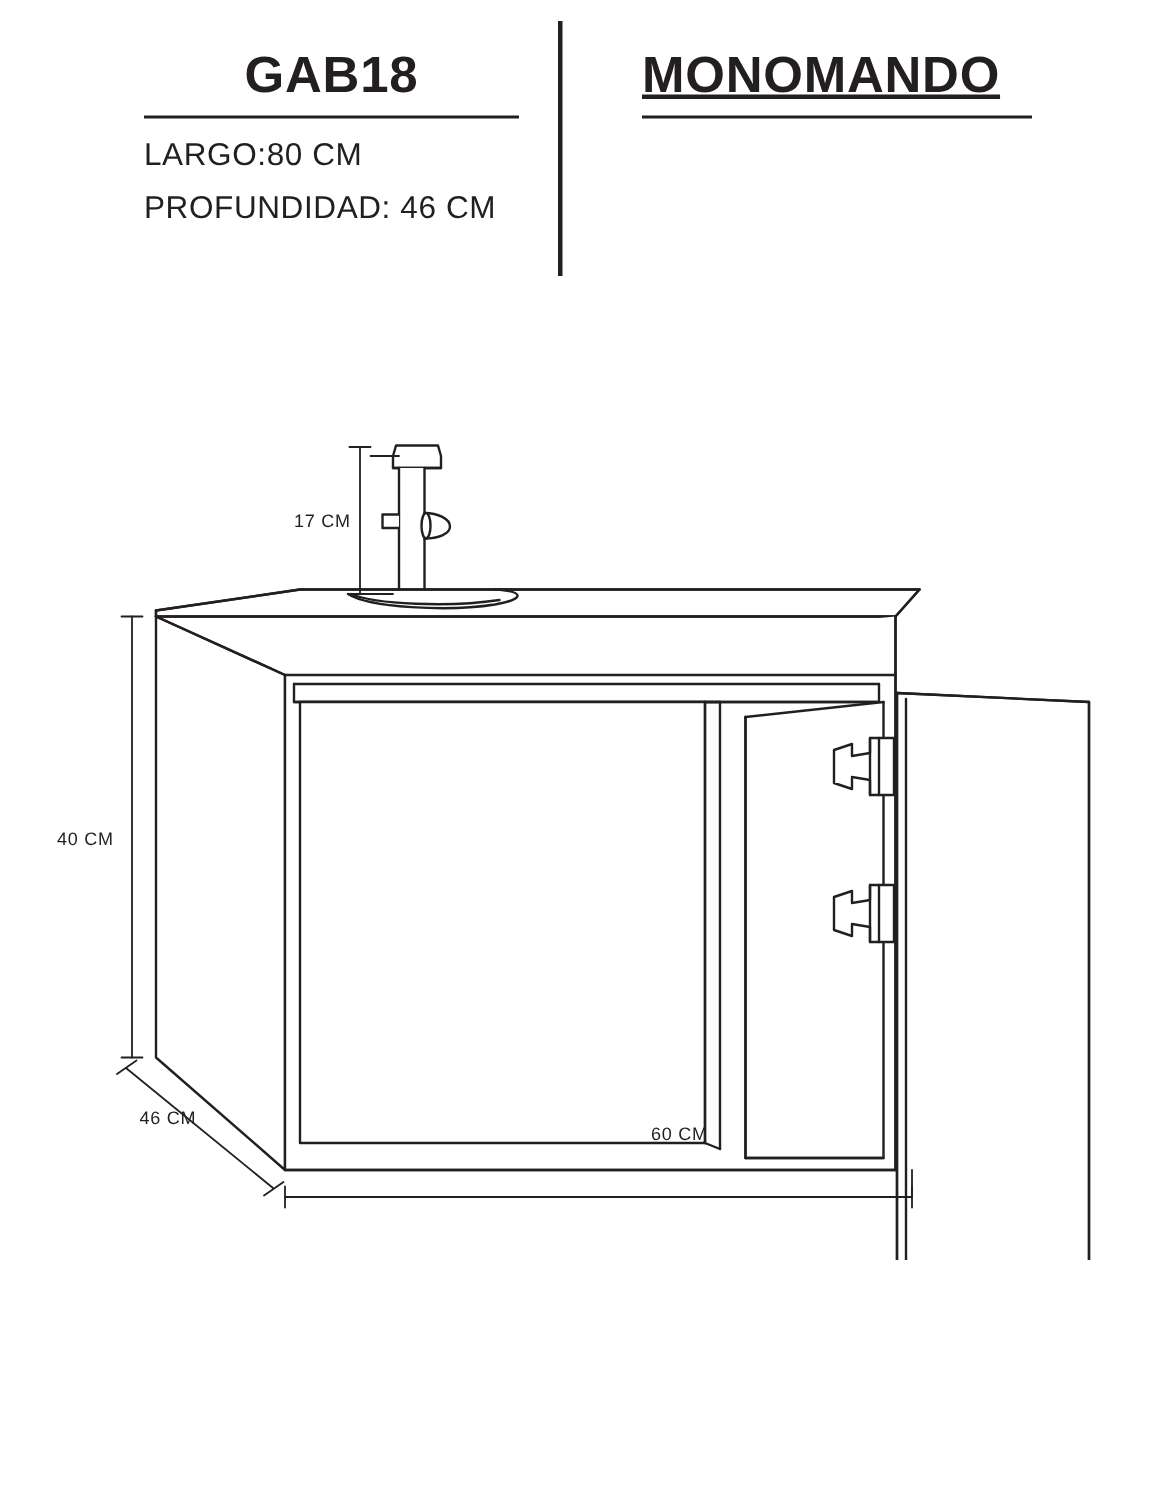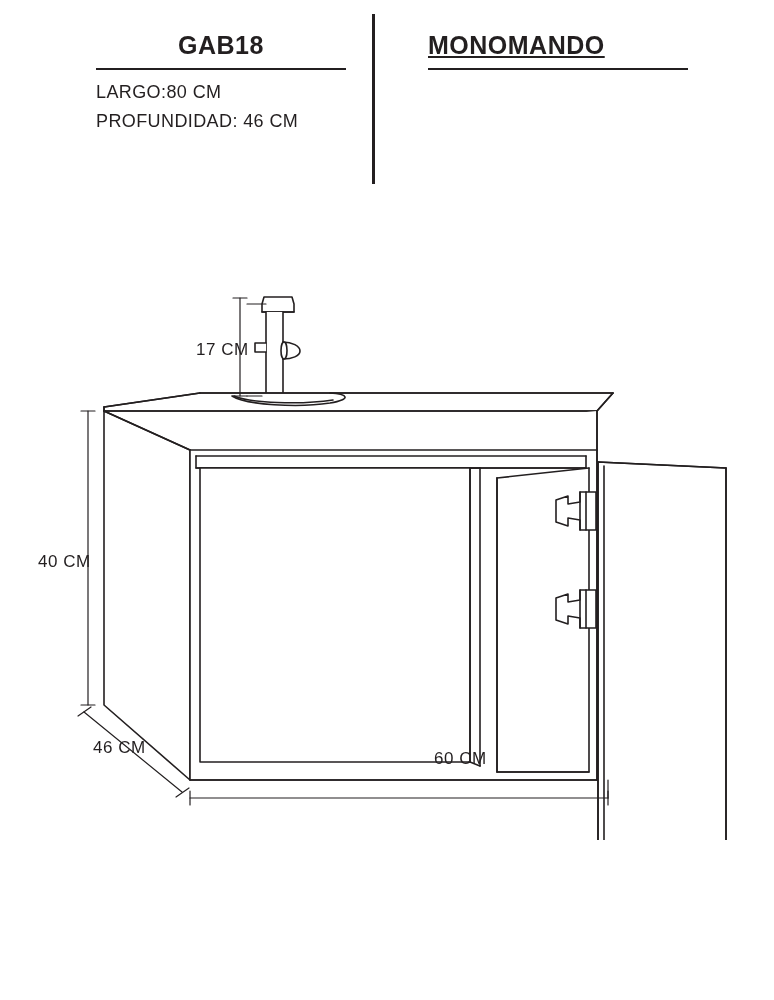--- a/index.html
+++ b/index.html
@@ -37,55 +37,55 @@
     height: 170px;
     background: #231f20;
   }
   .spec-block {
     position: absolute;
   }
   .spec-block.left { left: 96px; top: 32px; width: 250px; }
   .spec-block.right { left: 428px; top: 32px; width: 260px; text-decoration: underline; }
 
   .spec-title {
-    font-size: 25px;
+    font-size: 34px;
     font-weight: bold;
     letter-spacing: 0.5px;
     color: #231f20;
     text-align: center;
     margin: 0 0 8px 0;
     line-height: 1.1;
   }
   .spec-block.right .spec-title { text-align: left; }
   .spec-rule {
     height: 2px;
     background: #231f20;
     width: 100%;
     margin-bottom: 8px;
   }
   .spec-block.right .spec-rule { width: 100%; }
   .spec-line {
-    font-size: 18px;
+    font-size: 21px;
     letter-spacing: 0.4px;
     line-height: 1.65;
     color: #231f20;
     white-space: nowrap;
   }
 
   
   .drawing {
     position: absolute;
     left: 0;
     top: 200px;
     width: 774px;
     height: 640px;
   }
   .dim-label {
     position: absolute;
-    font-size: 17px;
+    font-size: 12px;
     letter-spacing: 0.5px;
     color: #231f20;
     white-space: nowrap;
   }
   .dim-17 { left: 196px; top: 140px; }
   .dim-48 { left: 38px; top: 352px; }
   .dim-46 { left: 93px; top: 538px; }
   .dim-80 { left: 434px; top: 549px; }
 </style>
 </head>

